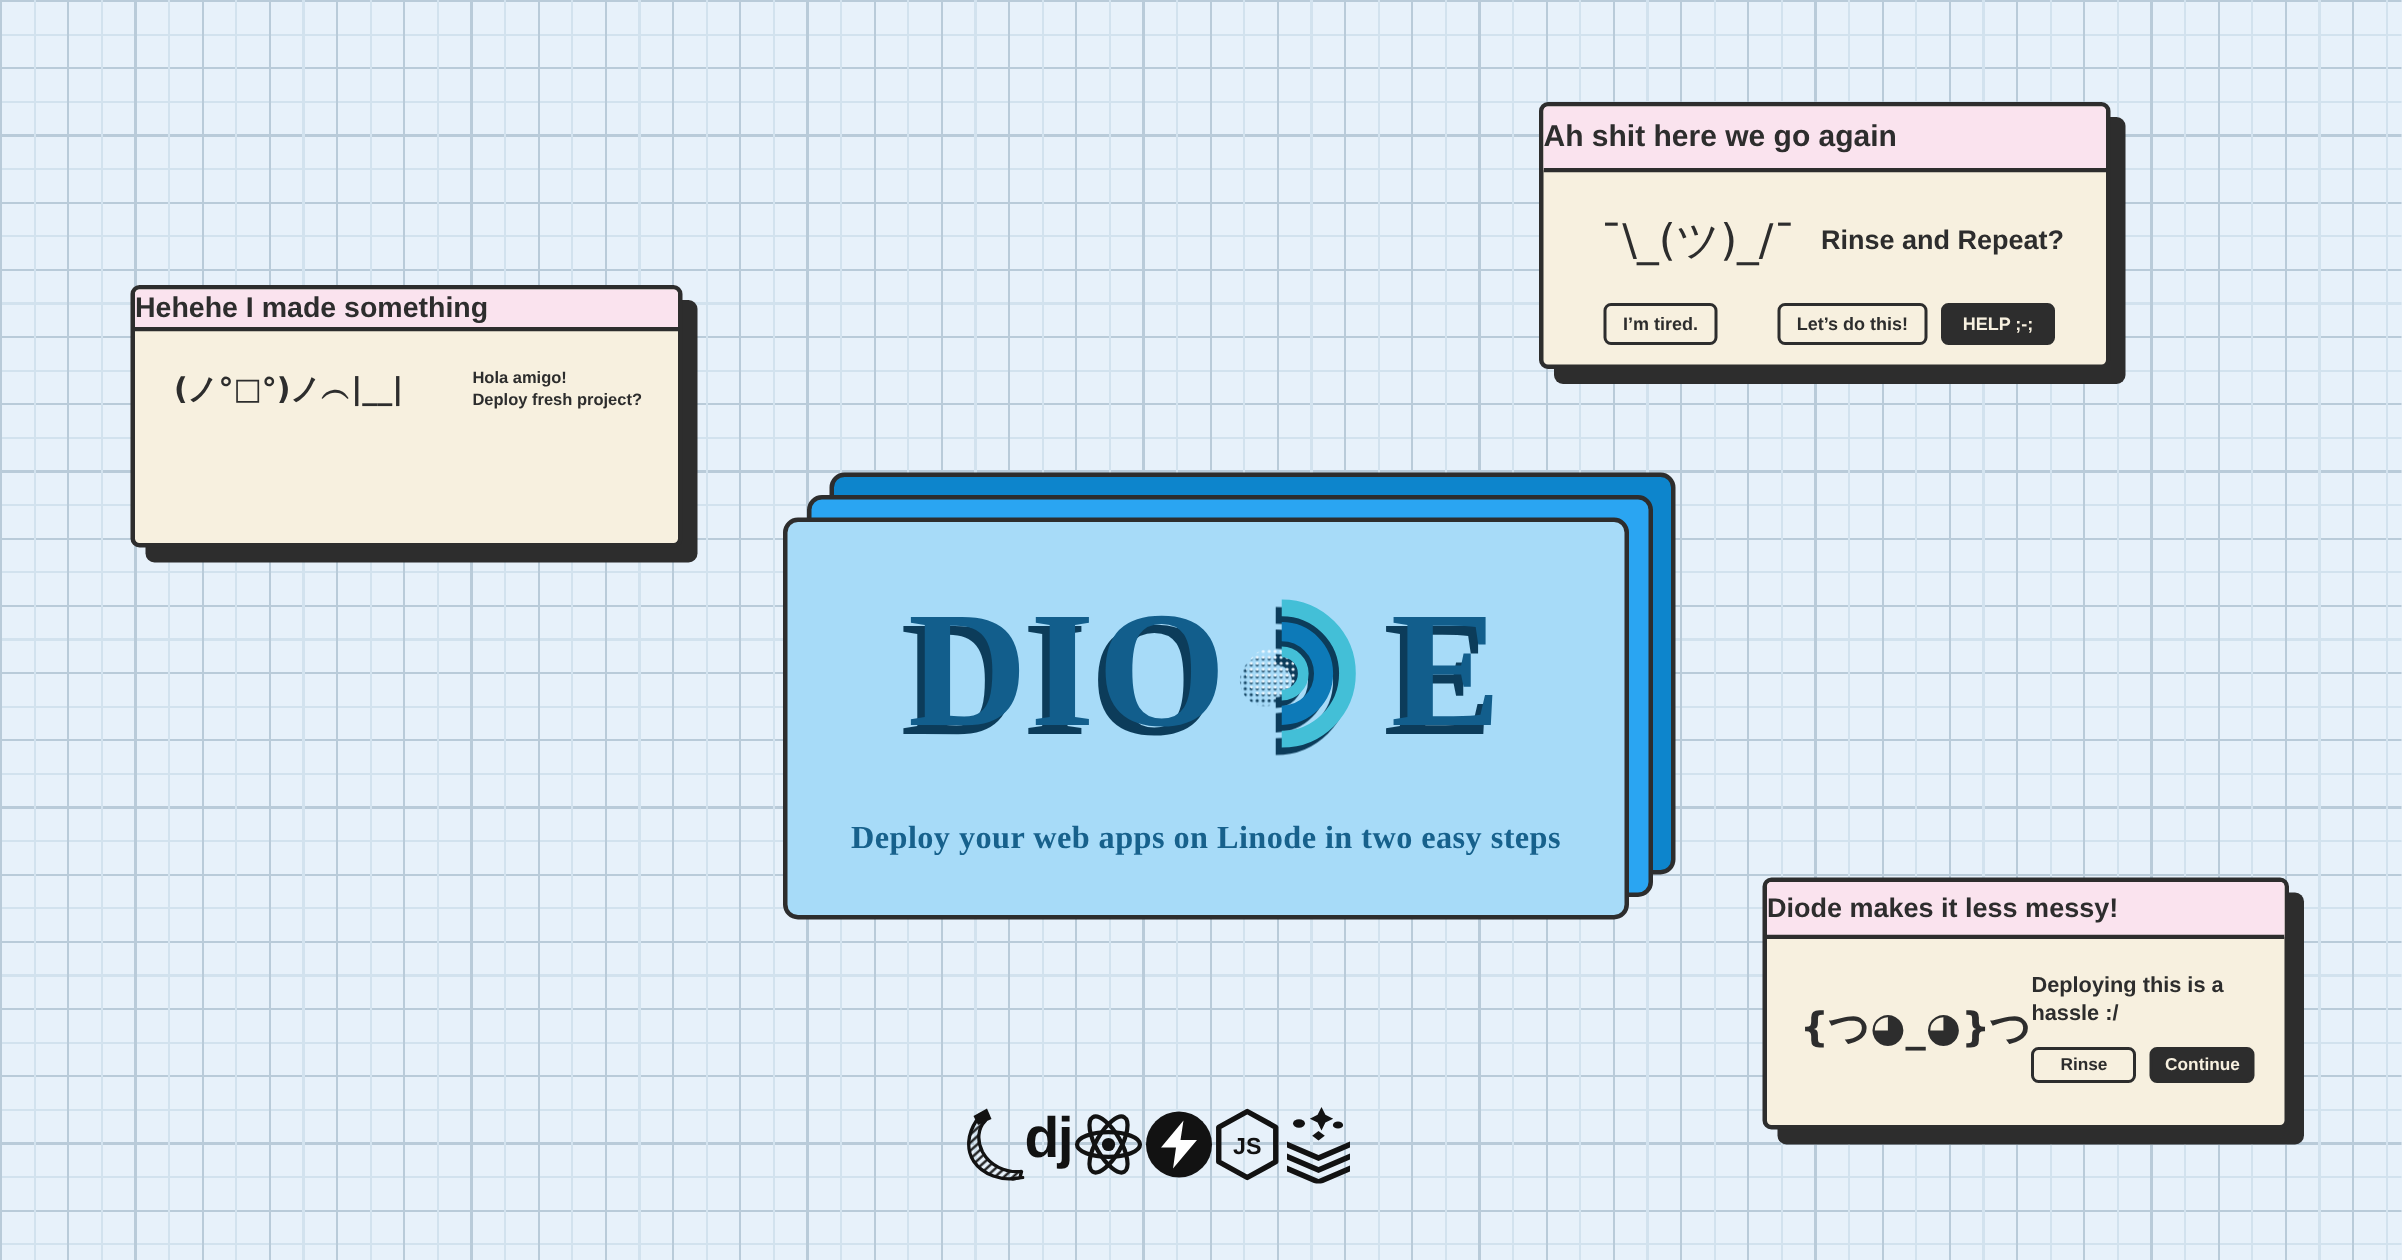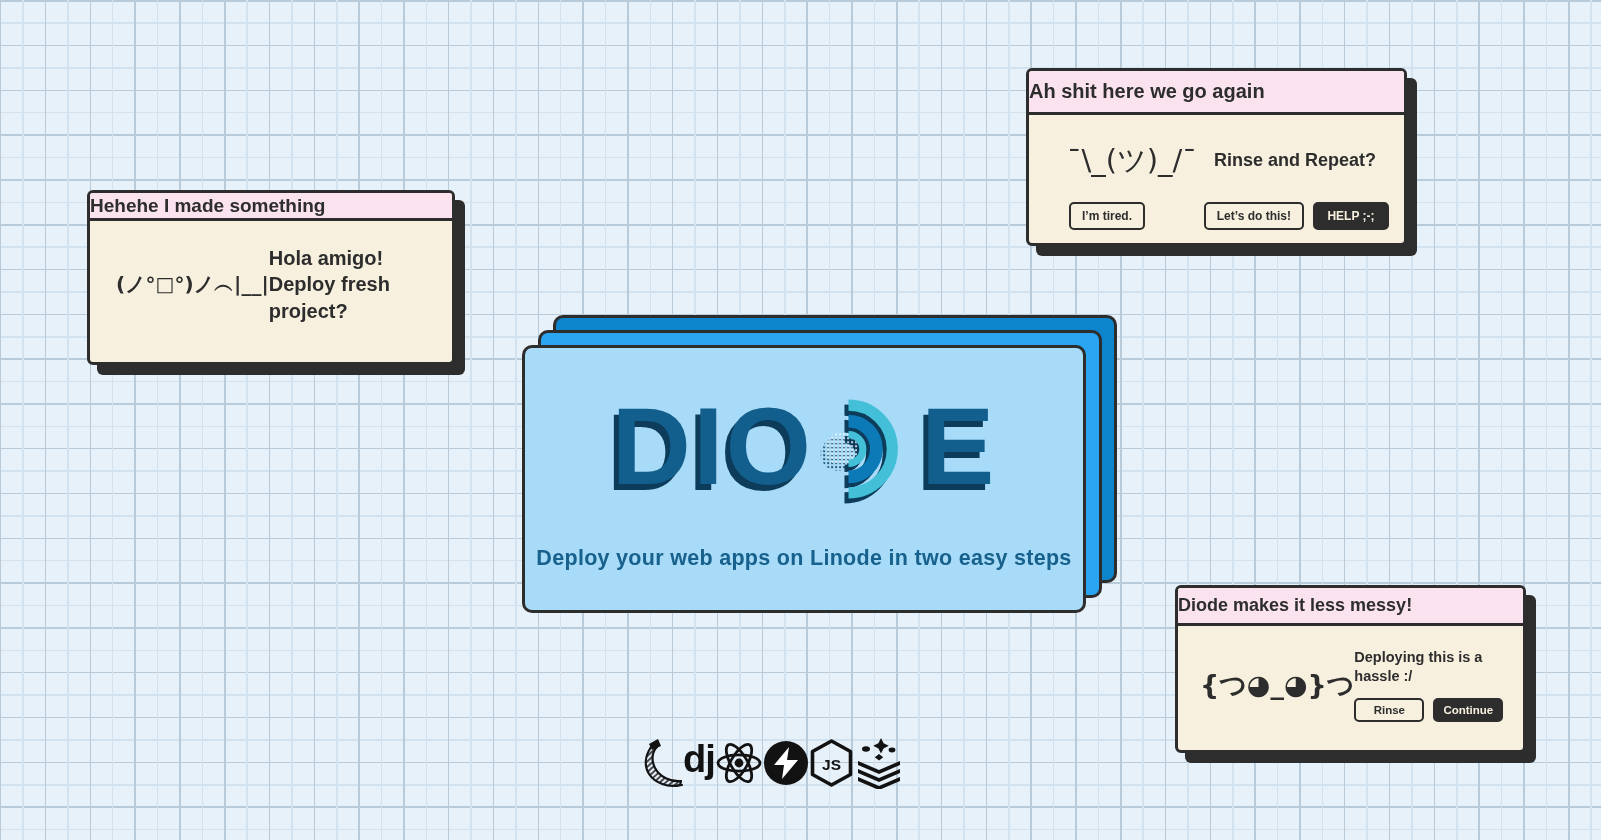--- a/index.html
+++ b/index.html
@@ -71,51 +71,51 @@
     cursor:pointer;
     white-space:nowrap;
   }
   .btn.dark{background:var(--ink);color:var(--panel-cream);}
 
   
   #dlg-made{left:87px;top:190px;width:368px;height:175px;}
   #dlg-made .titlebar{height:28px;font-size:19px;}
   #dlg-made .dlg-content{padding:24px 24px 0 26px;}
   #dlg-made .emoticon{font-size:20px;}
-  #dlg-made .dlg-msg{font-size:20px;}
+  #dlg-made .dlg-msg{font-size:11px;}
   #dlg-made .btnrow{left:30px;right:20px;bottom:14px;}
   #dlg-made .spacer{flex:1;}
   #dlg-made .btn{margin-left:8px;}
   #dlg-made .btn:first-child{margin-left:0;}
 
   
   #dlg-again{left:1026px;top:68px;width:381px;height:178px;}
   #dlg-again .titlebar{height:44px;font-size:20px;}
   #dlg-again .dlg-content{padding:26px 28px 0 38px;}
   #dlg-again .emoticon{font-size:29px;font-weight:normal;}
   #dlg-again .dlg-msg{font-size:18px;}
-  #dlg-again .btnrow{left:40px;right:15px;bottom:13px;align-items:center;}
+  #dlg-again .btnrow{left:40px;right:34px;bottom:13px;align-items:center;}
   #dlg-again .spacer{flex:1;}
   #dlg-again .btn{margin-left:9px;min-width:76px;}
   #dlg-again .btn:first-child{margin-left:0;}
 
   
   #dlg-messy{left:1175px;top:585px;width:351px;height:168px;}
   #dlg-messy .titlebar{height:38px;font-size:18px;}
   #dlg-messy .dlg-content{padding:22px 20px 0 22px;align-items:center;}
   #dlg-messy .emoticon{font-size:27px;}
   #dlg-messy .rightcol{width:162px;display:flex;flex-direction:column;}
   #dlg-messy .dlg-msg{font-size:14.5px;}
   #dlg-messy .minirow{display:flex;justify-content:flex-end;gap:9px;margin-top:12px;}
   #dlg-messy .btn{font-size:11.5px;padding:4px 0;min-width:70px;text-align:center;}
 
   
   .card{
     position:absolute;width:564px;height:268px;
-    border:3px solid var(--ink);border-radius:10px;
+    border:3px solid var(--ink);border-radius:10px;font-family:Liberation Serif, serif;
   }
   #card-back{left:553px;top:315px;background:var(--card-back);z-index:1;}
   #card-mid{left:538px;top:330px;background:var(--card-mid);z-index:2;}
   #card-front{left:522px;top:345px;background:var(--card-front);z-index:3;
     display:flex;flex-direction:column;align-items:center;}
   .brand{
     display:flex;align-items:center;justify-content:center;
     margin-top:28px;height:140px;
   }
   .brand-letters{

